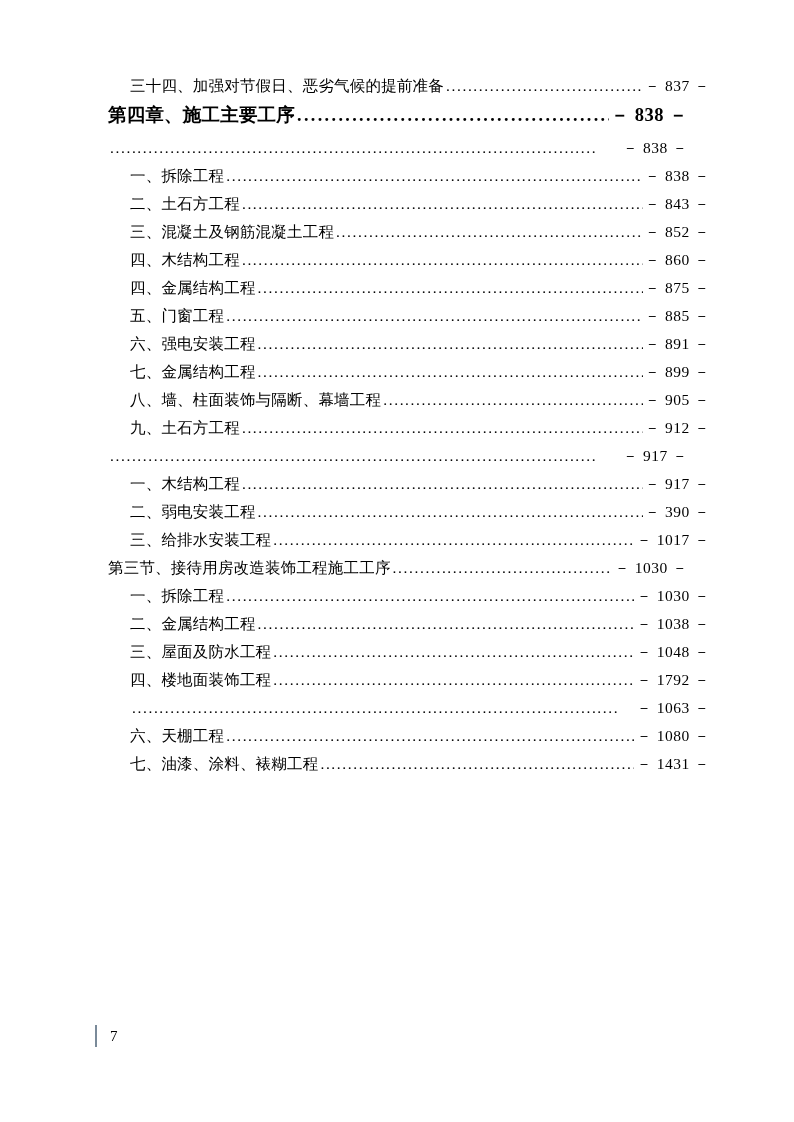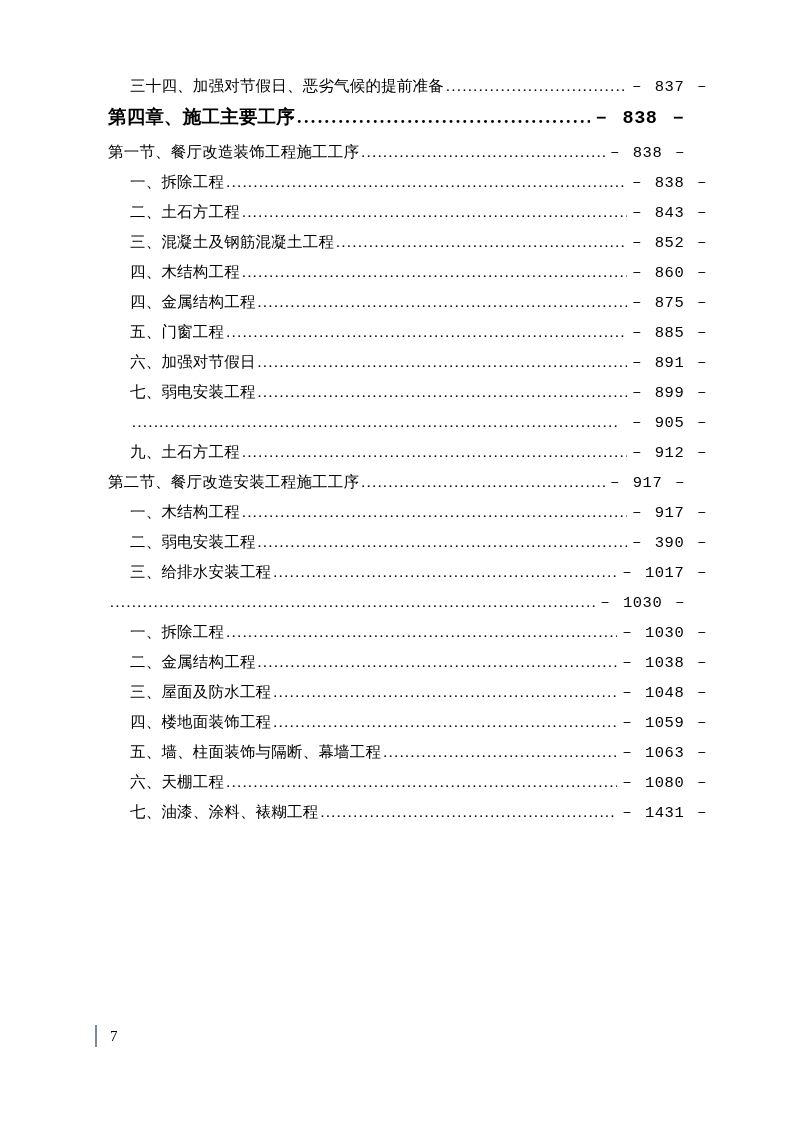--- a/index.html
+++ b/index.html
@@ -62,21 +62,21 @@
     color: #000;
     font-size: 15.5px;
   }
   .toc-row.chapter .toc-leader {
     letter-spacing: 2.4px;
     font-size: 18px;
   }
   .toc-page {
     flex: 0 0 auto;
     min-width: 62px;
-    font-family: Liberation Mono, monospace;
+    font-family: Liberation Serif, serif;
     letter-spacing: 0.5px;
   }
   .toc-row.chapter .toc-page {
     min-width: 72px;
   }
   .footer {
     position: absolute;
     left: 95px;
     top: 1025px;
     display: flex;
@@ -104,21 +104,20 @@
         <span class="toc-title">三十四、加强对节假日、恶劣气候的提前准备</span>
         <span class="toc-leader">.........................................................................................</span>
         <span class="toc-page">－ 837 －</span>
       </div>
       <div class="toc-row chapter">
         <span class="toc-title">第四章、施工主要工序</span>
         <span class="toc-leader">.........................................................................................</span>
         <span class="toc-page">－ 838 －</span>
       </div>
       <div class="toc-row level-1">
-        <span class="toc-title">第一节、餐厅改造装饰工程施工工序</span>
         <span class="toc-leader">.........................................................................................</span>
         <span class="toc-page">－ 838 －</span>
       </div>
       <div class="toc-row level-2">
         <span class="toc-title">一、拆除工程</span>
         <span class="toc-leader">.........................................................................................</span>
         <span class="toc-page">－ 838 －</span>
       </div>
       <div class="toc-row level-2">
         <span class="toc-title">二、土石方工程</span>
@@ -139,59 +138,60 @@
         <span class="toc-title">四、金属结构工程</span>
         <span class="toc-leader">.........................................................................................</span>
         <span class="toc-page">－ 875 －</span>
       </div>
       <div class="toc-row level-2">
         <span class="toc-title">五、门窗工程</span>
         <span class="toc-leader">.........................................................................................</span>
         <span class="toc-page">－ 885 －</span>
       </div>
       <div class="toc-row level-2">
-        <span class="toc-title">六、加强对节假日</span>
+        <span class="toc-title">六、强电安装工程</span>
         <span class="toc-leader">.........................................................................................</span>
         <span class="toc-page">－ 891 －</span>
       </div>
       <div class="toc-row level-2">
-        <span class="toc-title">七、弱电安装工程</span>
+        <span class="toc-title">七、金属结构工程</span>
         <span class="toc-leader">.........................................................................................</span>
         <span class="toc-page">－ 899 －</span>
       </div>
       <div class="toc-row level-2">
+        <span class="toc-title">八、墙、柱面装饰与隔断、幕墙工程</span>
         <span class="toc-leader">.........................................................................................</span>
         <span class="toc-page">－ 905 －</span>
       </div>
       <div class="toc-row level-2">
         <span class="toc-title">九、土石方工程</span>
         <span class="toc-leader">.........................................................................................</span>
         <span class="toc-page">－ 912 －</span>
       </div>
       <div class="toc-row level-1">
-        <span class="toc-title">第二节、餐厅改造安装工程施工工序</span>
         <span class="toc-leader">.........................................................................................</span>
         <span class="toc-page">－ 917 －</span>
       </div>
       <div class="toc-row level-2">
         <span class="toc-title">一、木结构工程</span>
         <span class="toc-leader">.........................................................................................</span>
         <span class="toc-page">－ 917 －</span>
       </div>
       <div class="toc-row level-2">
         <span class="toc-title">二、弱电安装工程</span>
         <span class="toc-leader">.........................................................................................</span>
         <span class="toc-page">－ 390 －</span>
       </div>
       <div class="toc-row level-2">
         <span class="toc-title">三、给排水安装工程</span>
         <span class="toc-leader">.........................................................................................</span>
         <span class="toc-page">－ 1017 －</span>
       </div>
       <div class="toc-row level-1">
+        <span class="toc-title">第三节、接待用房改造装饰工程施工工序</span>
         <span class="toc-leader">.........................................................................................</span>
         <span class="toc-page">－ 1030 －</span>
       </div>
       <div class="toc-row level-2">
         <span class="toc-title">一、拆除工程</span>
         <span class="toc-leader">.........................................................................................</span>
         <span class="toc-page">－ 1030 －</span>
       </div>
       <div class="toc-row level-2">
         <span class="toc-title">二、金属结构工程</span>
@@ -199,24 +199,23 @@
         <span class="toc-page">－ 1038 －</span>
       </div>
       <div class="toc-row level-2">
         <span class="toc-title">三、屋面及防水工程</span>
         <span class="toc-leader">.........................................................................................</span>
         <span class="toc-page">－ 1048 －</span>
       </div>
       <div class="toc-row level-2">
         <span class="toc-title">四、楼地面装饰工程</span>
         <span class="toc-leader">.........................................................................................</span>
-        <span class="toc-page">－ 1059 －</span>
-      </div>
-      <div class="toc-row level-2">
-        <span class="toc-title">五、墙、柱面装饰与隔断、幕墙工程</span>
+        <span class="toc-page">－ 1792 －</span>
+      </div>
+      <div class="toc-row level-2">
         <span class="toc-leader">.........................................................................................</span>
         <span class="toc-page">－ 1063 －</span>
       </div>
       <div class="toc-row level-2">
         <span class="toc-title">六、天棚工程</span>
         <span class="toc-leader">.........................................................................................</span>
         <span class="toc-page">－ 1080 －</span>
       </div>
       <div class="toc-row level-2">
         <span class="toc-title">七、油漆、涂料、裱糊工程</span>

